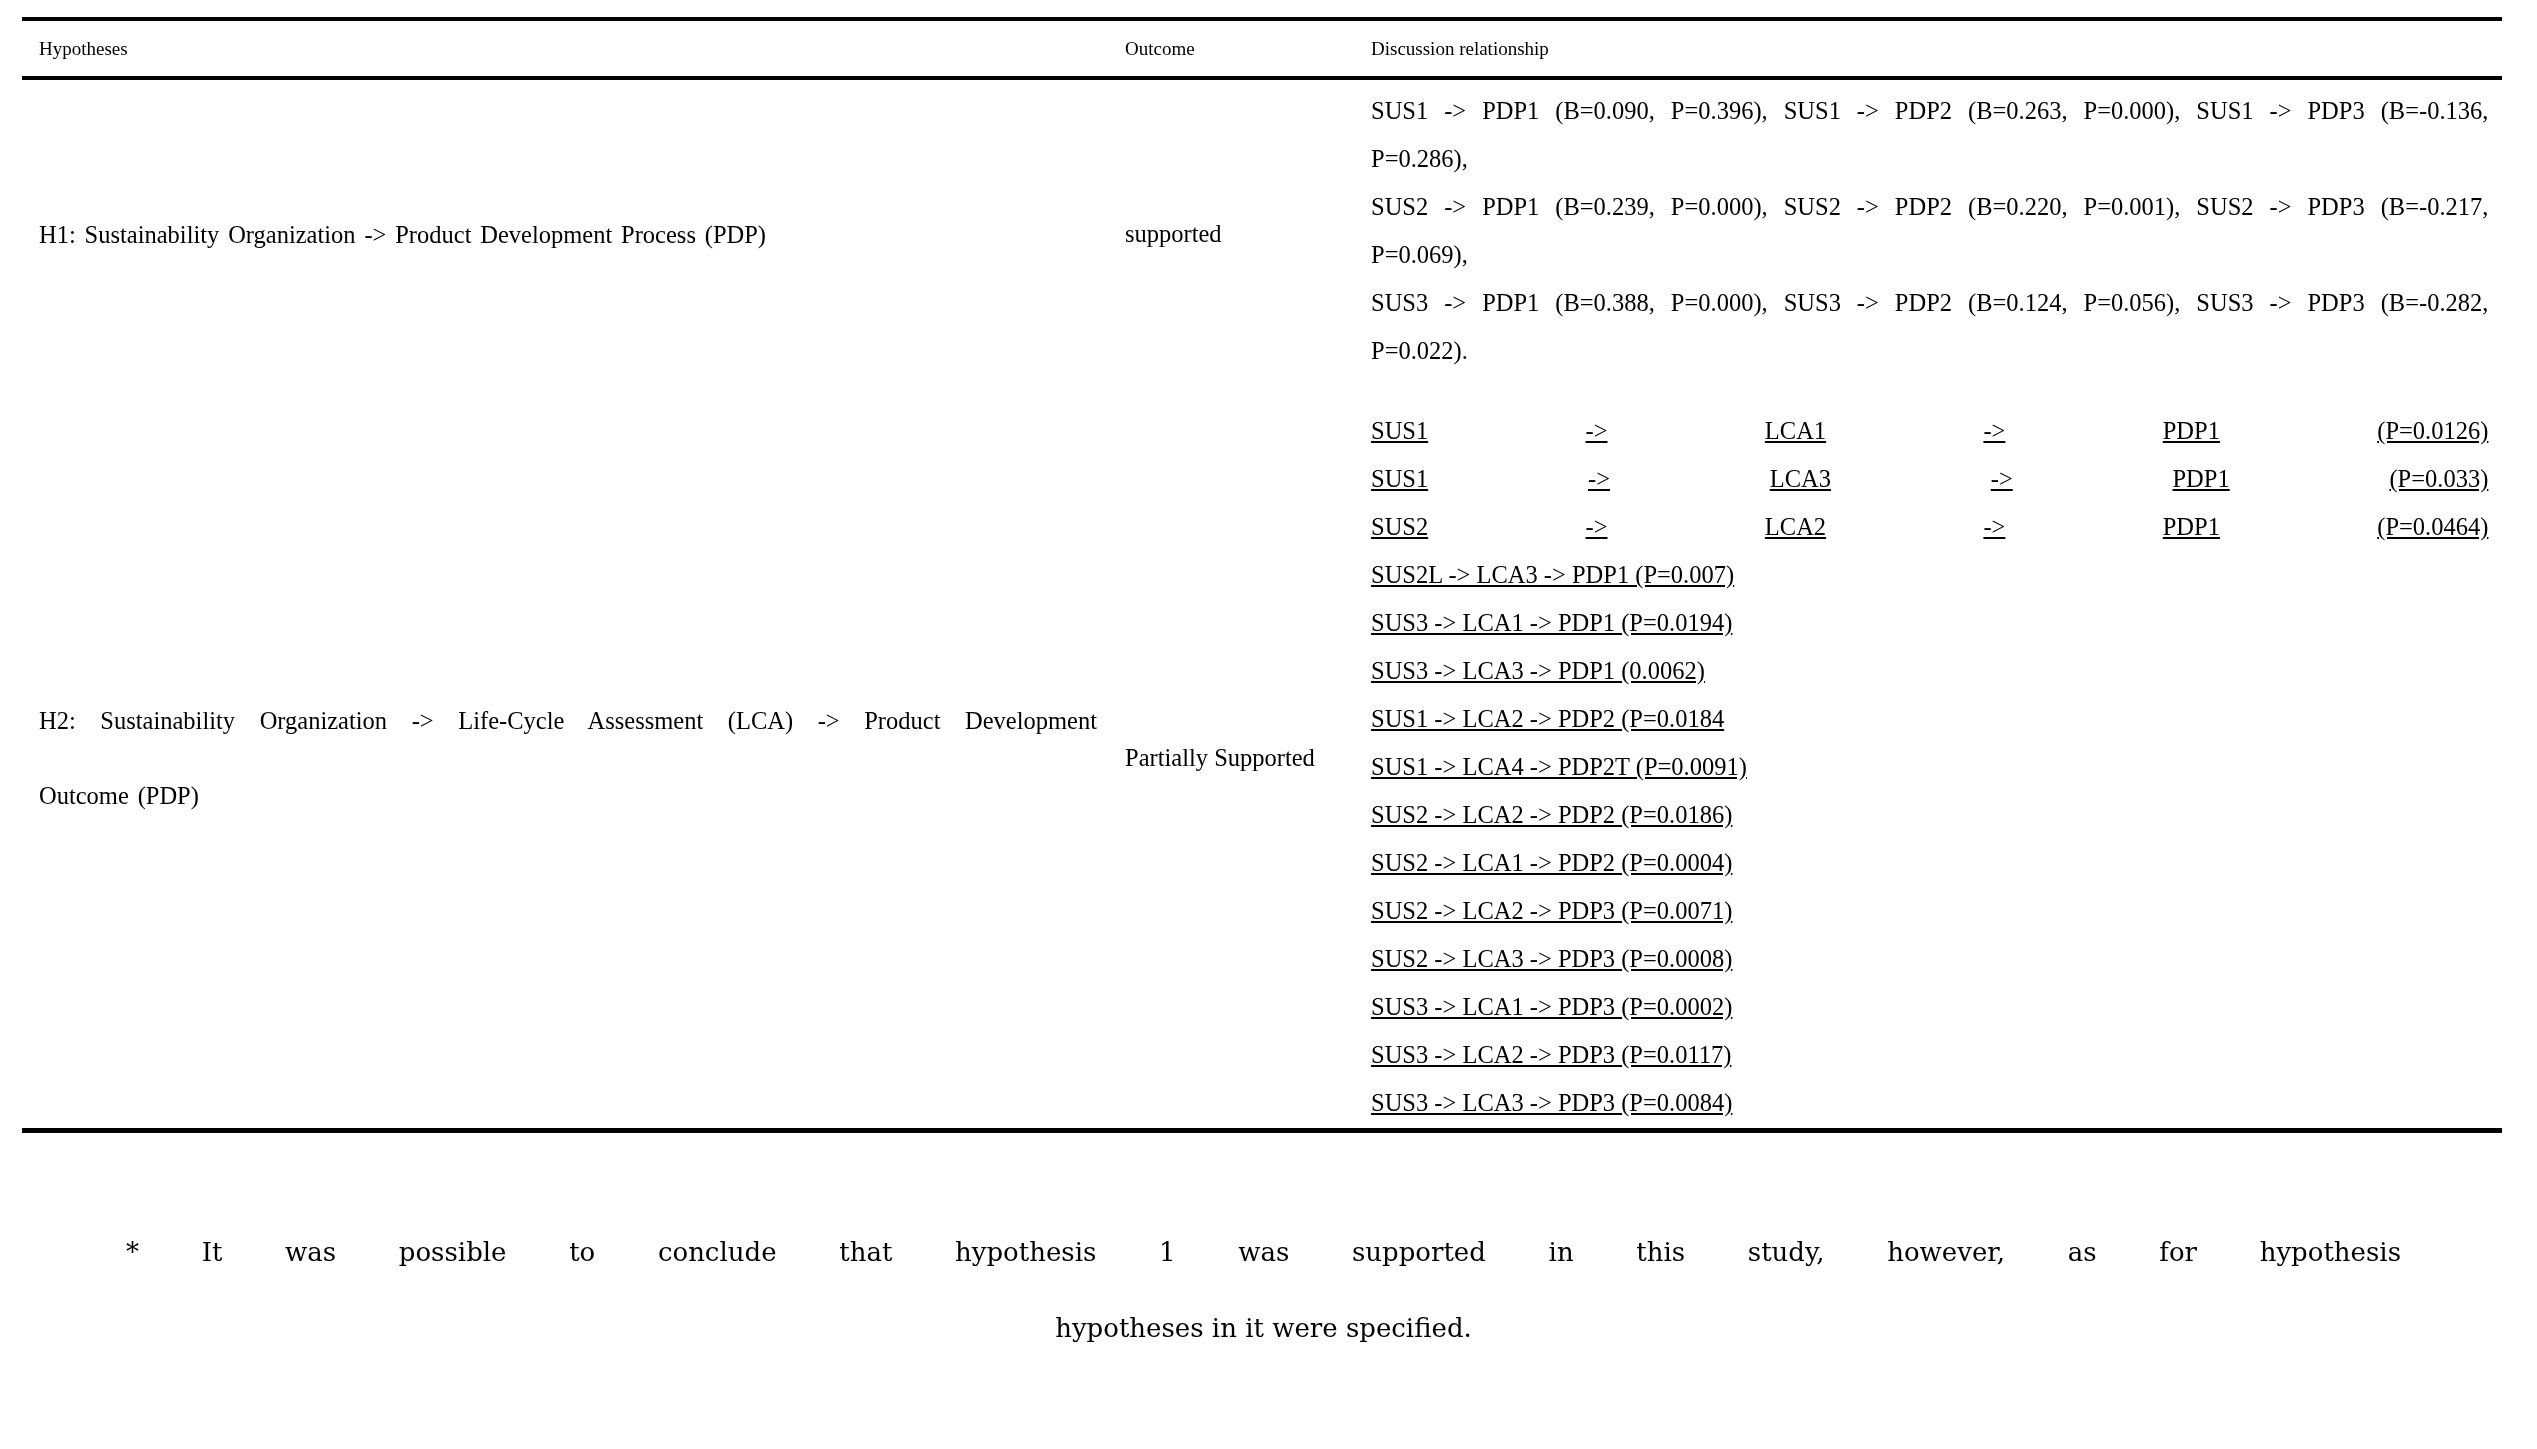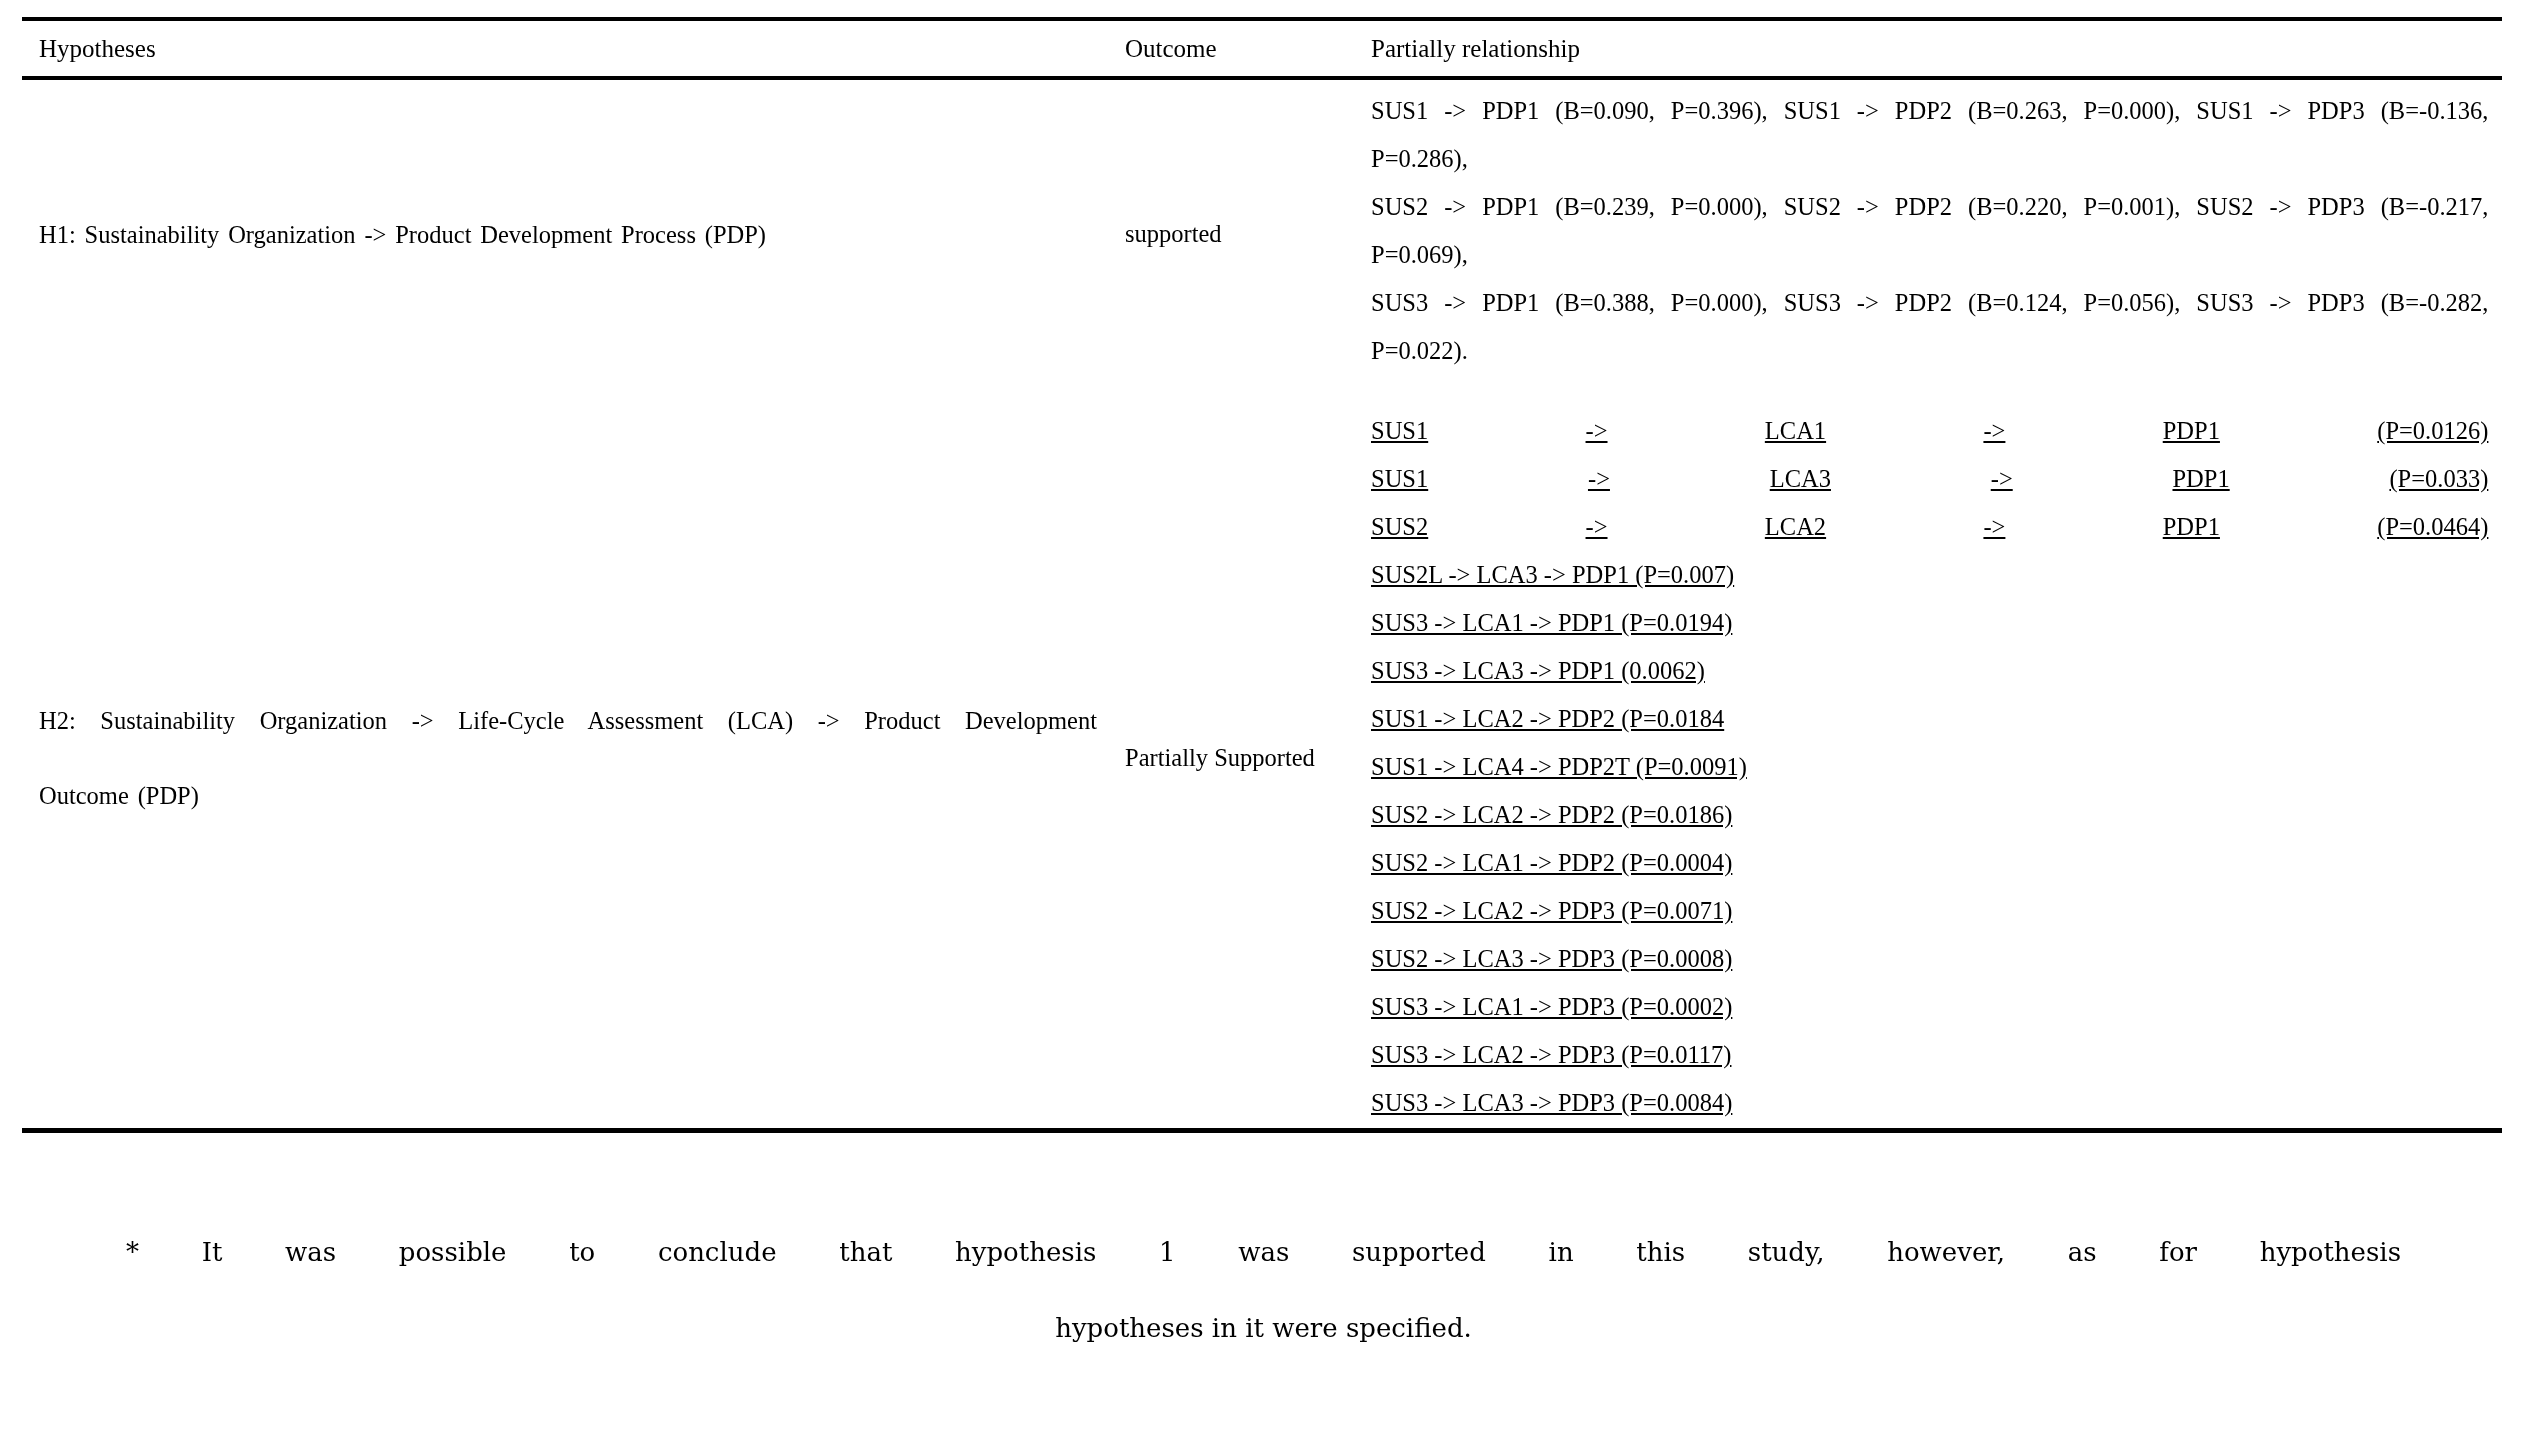--- a/index.html
+++ b/index.html
@@ -23,21 +23,21 @@
     table-layout: fixed;
     font-size: 24.5px;
     border-top: 4.8px solid #000;
     border-bottom: 5.4px solid #000;
   }
   col.c1 { width: 1102px; }
   col.c2 { width: 246px; }
   col.c3 { width: 1132px; }
 
   thead tr { height: 59px; border-bottom: 4.8px solid #000; }
-  thead td { vertical-align: middle; font-size: 25px; }
+  thead td { vertical-align: middle; font-size: 19px; }
   .hdr-hyp { padding-left: 17px; }
   .hdr-rel { }
 
   tr.row-h1 { height: 310px; }
   tr.row-h2 { height: 737px; }
 
   .cell-hyp {
     padding-left: 17px;
     padding-right: 27px;
     vertical-align: middle;
@@ -89,21 +89,21 @@
     <colgroup>
         <col class="c1">
         <col class="c2">
         <col class="c3">
       </colgroup>
 
     <thead>
       <tr>
         <td class="hdr-hyp">Hypotheses</td>
         <td>Outcome</td>
-        <td class="hdr-rel">Partially relationship</td>
+        <td class="hdr-rel">Discussion relationship</td>
       </tr>
     </thead>
 
     <tbody>
       <tr class="row-h1">
         <td class="cell-hyp">
           <div>H1: Sustainability Organization -&gt; Product Development Process (PDP)</div>
         </td>
         <td class="cell-out">supported</td>
         <td class="cell-rel">

